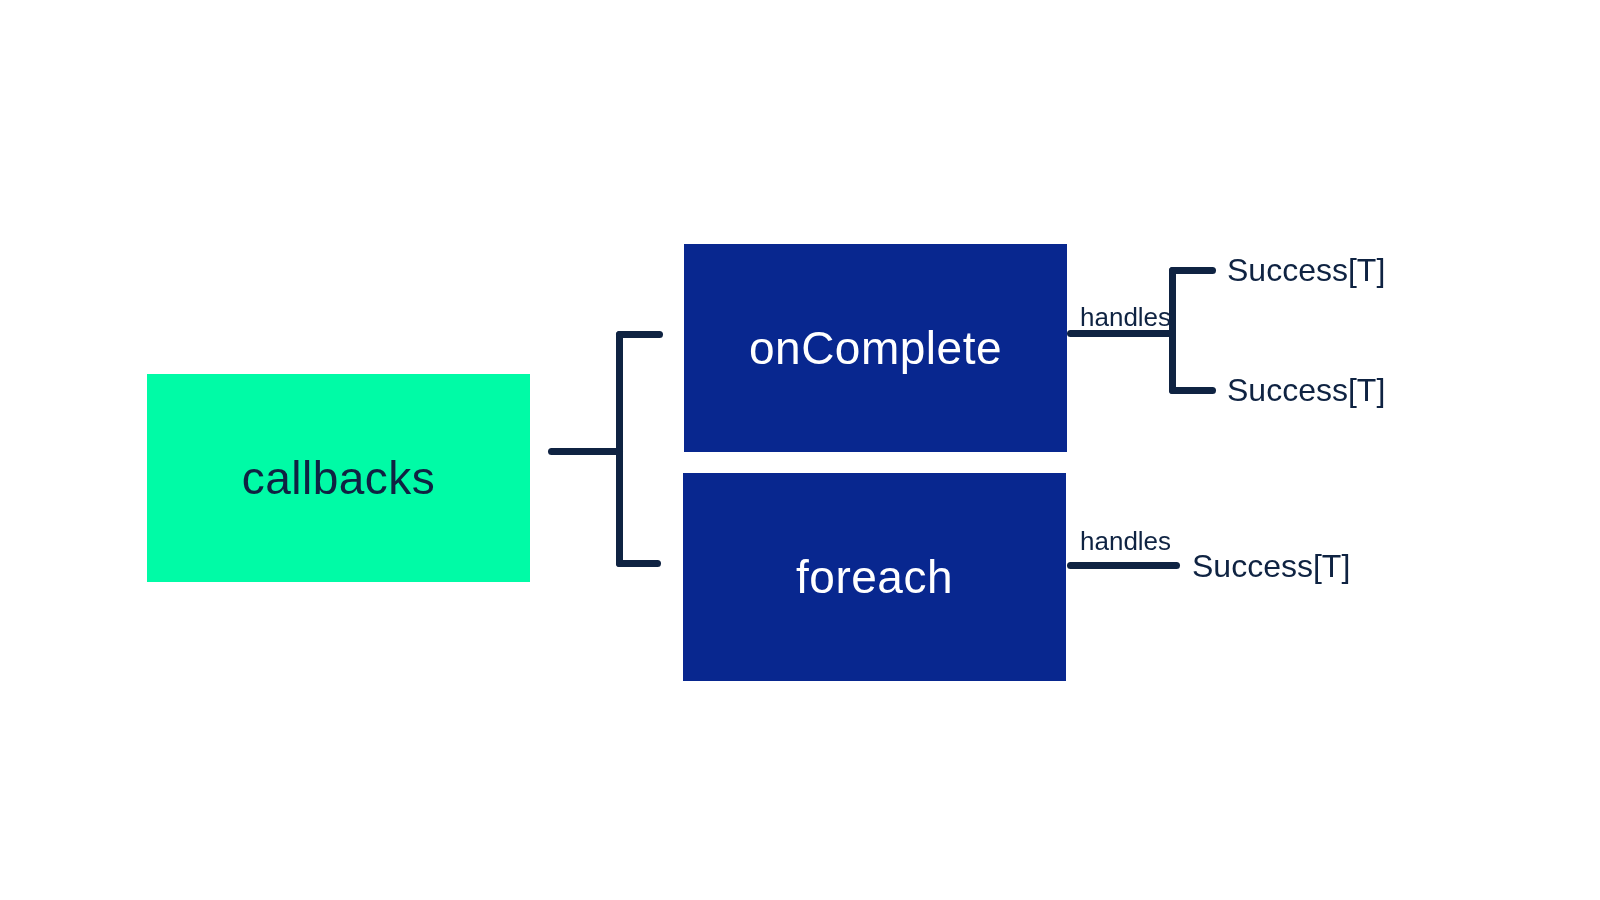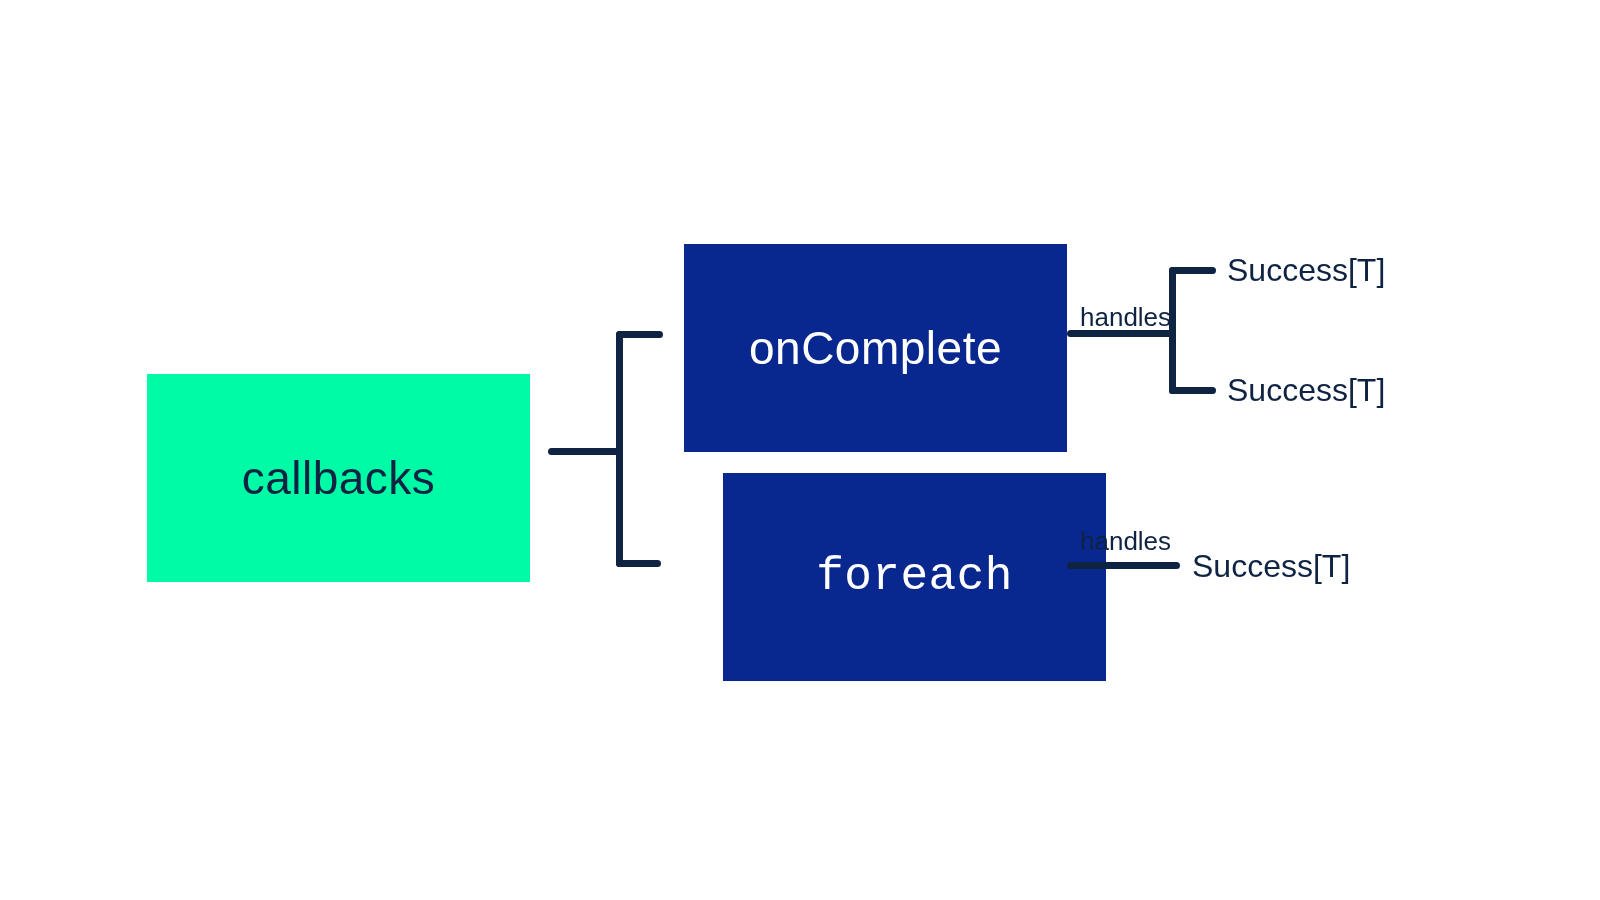--- a/index.html
+++ b/index.html
@@ -55,21 +55,21 @@
     position: absolute;
     font-size: 32px;
     line-height: 48px;
     color: var(--ink);
     white-space: nowrap;
   }
 
   
   #node-root      { left: 147px;  top: 362px; margin-top: 12px; }
   #node-child-0   { left: 684px;  top: 244px; }
-  #node-child-1   { left: 723px;  top: 473px; font-family: Liberation Mono, monospace; }
+  #node-child-1   { left: 683px;  top: 473px; }
 
   
   #root-h         { left: 548px;  top: 448px; width: 75px;  height: 7px; }
   #trunk-v        { left: 616px;  top: 331px; width: 7px;   height: 236px; }
   #trunk-top-h    { left: 616px;  top: 331px; width: 47px;  height: 7px; }
   #trunk-bottom-h { left: 616px;  top: 560px; width: 45px;  height: 7px; }
 
   
   #edge0-h        { left: 1067px; top: 330px; width: 105px; height: 7px; }
   #edge0-label    { left: 1080px; top: 306px; }

